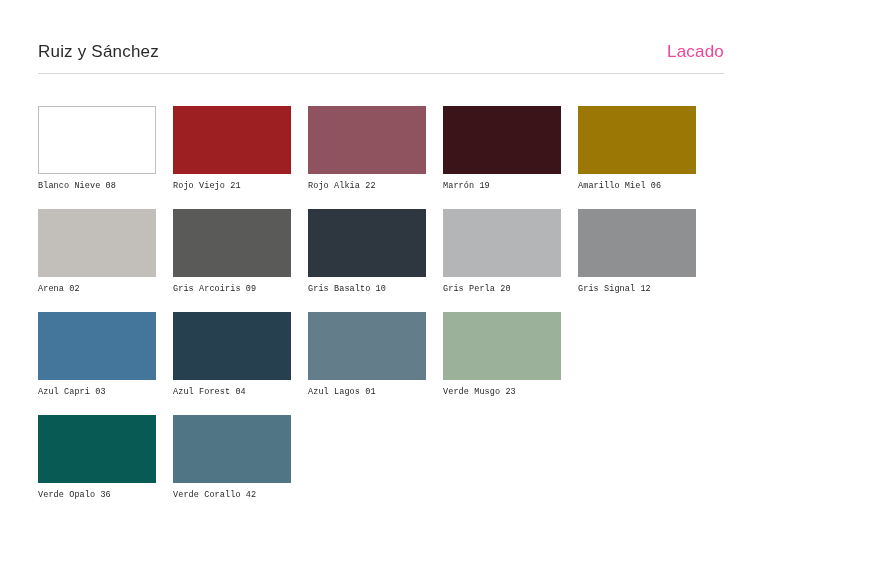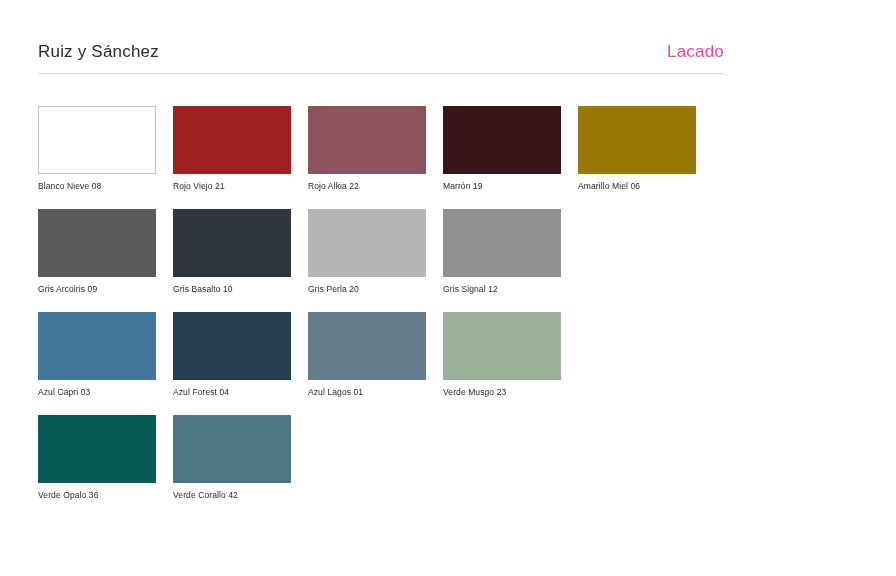--- a/index.html
+++ b/index.html
@@ -52,20 +52,21 @@
     line-height: 20px;
     white-space: nowrap;
   }
 
   
   .swatch-grid {
     position: absolute;
     left: 38px;
     top: 106px;
     width: 700px;
+    font-family: Liberation Mono, monospace;
   }
   .swatch-row {
     display: flex;
     height: 103px;
   }
   .swatch-cell {
     width: 118px;
     margin-right: 17px;
     box-sizing: border-box;
   }
@@ -115,20 +116,24 @@
           <div class="swatch-chip" style="background-color: rgb(58, 20, 25);"></div>
           <div class="swatch-label">Marrón 19</div>
         </div>
         <div class="swatch-cell">
           <div class="swatch-chip" style="background-color: rgb(155, 120, 5);"></div>
           <div class="swatch-label">Amarillo Miel 06</div>
         </div>
       </div>
       <div class="swatch-row">
         <div class="swatch-cell">
+          <div class="swatch-chip" style="background-color: rgb(194, 190, 185);"></div>
+          <div class="swatch-label">Arena 02</div>
+        </div>
+        <div class="swatch-cell">
           <div class="swatch-chip" style="background-color: rgb(90, 91, 88);"></div>
           <div class="swatch-label">Gris Arcoiris 09</div>
         </div>
         <div class="swatch-cell">
           <div class="swatch-chip" style="background-color: rgb(46, 55, 64);"></div>
           <div class="swatch-label">Gris Basalto 10</div>
         </div>
         <div class="swatch-cell">
           <div class="swatch-chip" style="background-color: rgb(180, 181, 182);"></div>
           <div class="swatch-label">Gris Perla 20</div>

